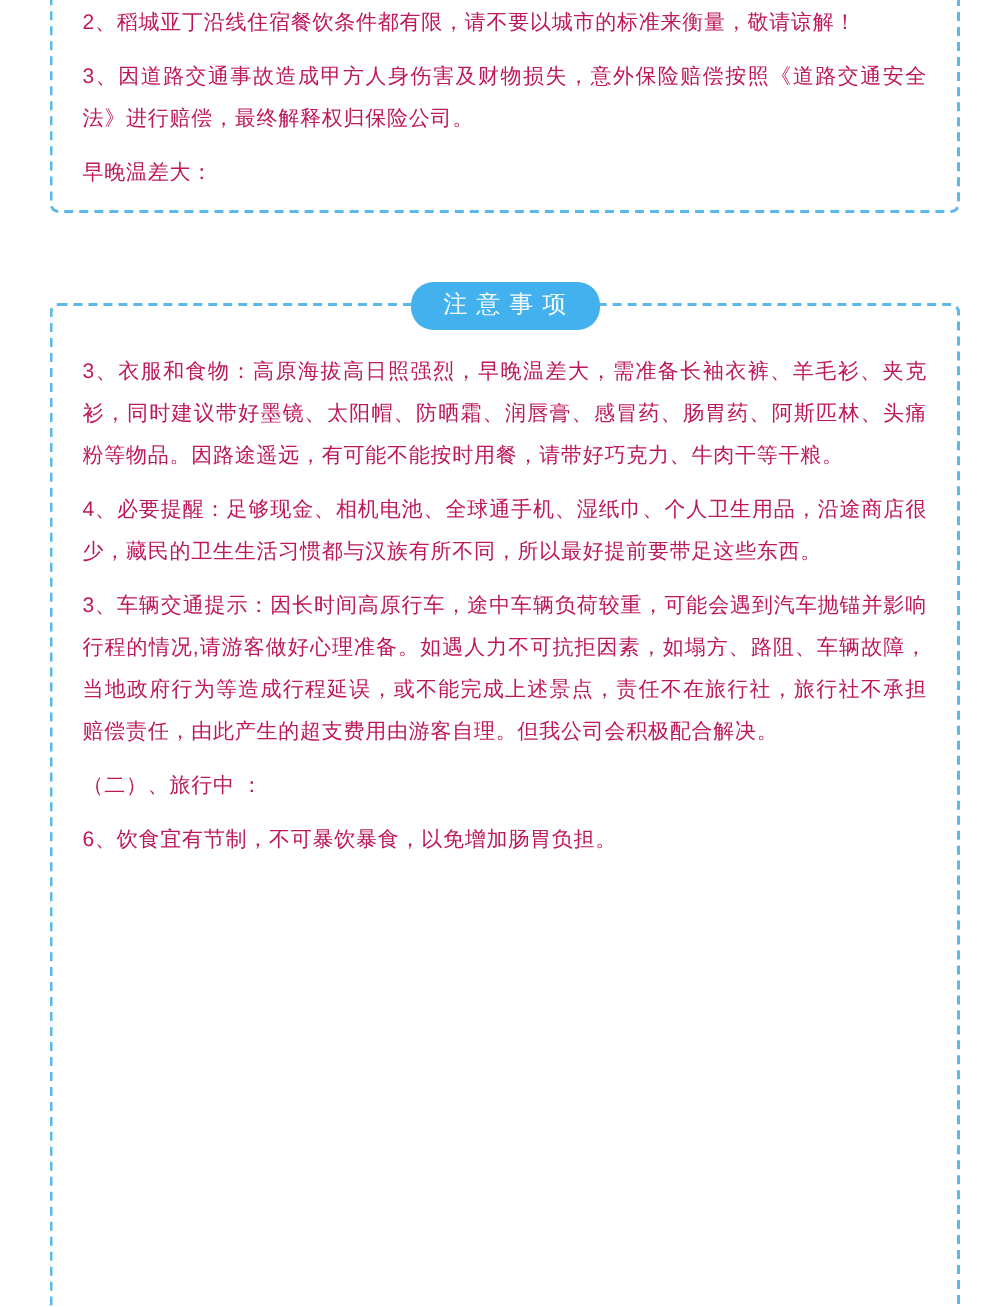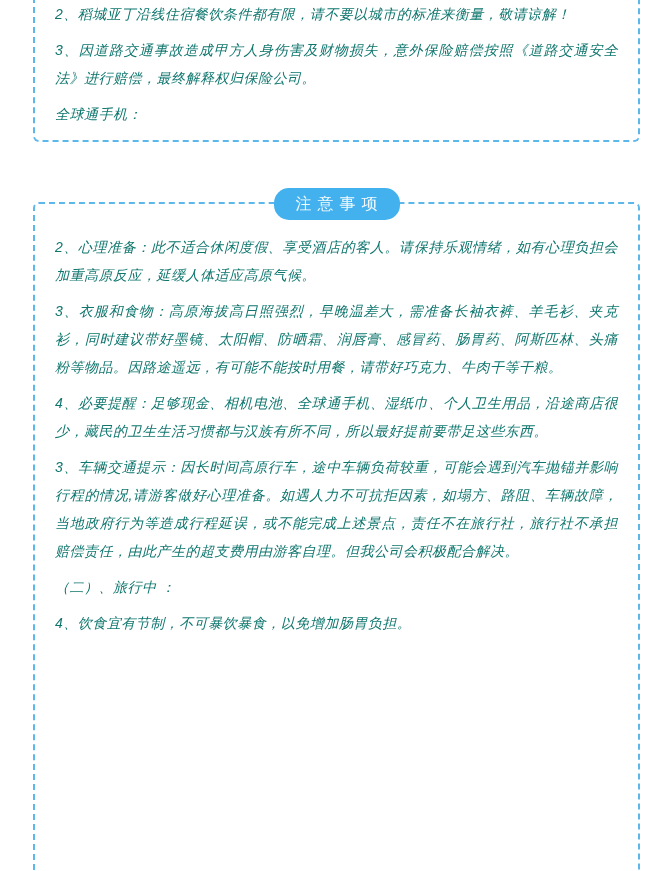--- a/index.html
+++ b/index.html
@@ -33,22 +33,21 @@
     top: 202px;
     height: 740px; 
     padding-top: 21px;
   }
   .dashed-box p {
     margin: 8px 0;
     font-size: 14px;
     line-height: 28px;
     text-align: justify;
     letter-spacing: 0.5px;
-    color: #0f766e;
-    font-style: italic;
+    color: #be185d;
   }
   .badge {
     position: absolute;
     top: -16px;
     left: 50%;
     transform: translateX(-50%);
     background: #43b1ee;
     color: #f2fafe;
     font-size: 16px;
     line-height: 22px;
@@ -59,27 +58,26 @@
   }
 </style>
 </head>
 <body>
 
 <div id="page">
 
   <div class="dashed-box" id="top-notice-box">
     <p>2、稻城亚丁沿线住宿餐饮条件都有限，请不要以城市的标准来衡量，敬请谅解！</p>
     <p>3、因道路交通事故造成甲方人身伤害及财物损失，意外保险赔偿按照《道路交通安全法》进行赔偿，最终解释权归保险公司。</p>
-    <p>全球通手机：</p>
+    <p>早晚温差大：</p>
   </div>
 
   <div class="dashed-box" id="attention-box">
     <div class="badge">注意事项</div>
 
-    <p>2、心理准备：此不适合休闲度假、享受酒店的客人。请保持乐观情绪，如有心理负担会加重高原反应，延缓人体适应高原气候。</p>
     <p>3、衣服和食物：高原海拔高日照强烈，早晚温差大，需准备长袖衣裤、羊毛衫、夹克衫，同时建议带好墨镜、太阳帽、防晒霜、润唇膏、感冒药、肠胃药、阿斯匹林、头痛粉等物品。因路途遥远，有可能不能按时用餐，请带好巧克力、牛肉干等干粮。</p>
     <p>4、必要提醒：足够现金、相机电池、全球通手机、湿纸巾、个人卫生用品，沿途商店很少，藏民的卫生生活习惯都与汉族有所不同，所以最好提前要带足这些东西。</p>
     <p>3、车辆交通提示：因长时间高原行车，途中车辆负荷较重，可能会遇到汽车抛锚并影响行程的情况,请游客做好心理准备。如遇人力不可抗拒因素，如塌方、路阻、车辆故障，当地政府行为等造成行程延误，或不能完成上述景点，责任不在旅行社，旅行社不承担赔偿责任，由此产生的超支费用由游客自理。但我公司会积极配合解决。</p>
     <p>（二）、旅行中 ：</p>
-    <p>4、饮食宜有节制，不可暴饮暴食，以免增加肠胃负担。</p>
+    <p>6、饮食宜有节制，不可暴饮暴食，以免增加肠胃负担。</p>
   </div>
 
 </div>
 
 </body></html>

